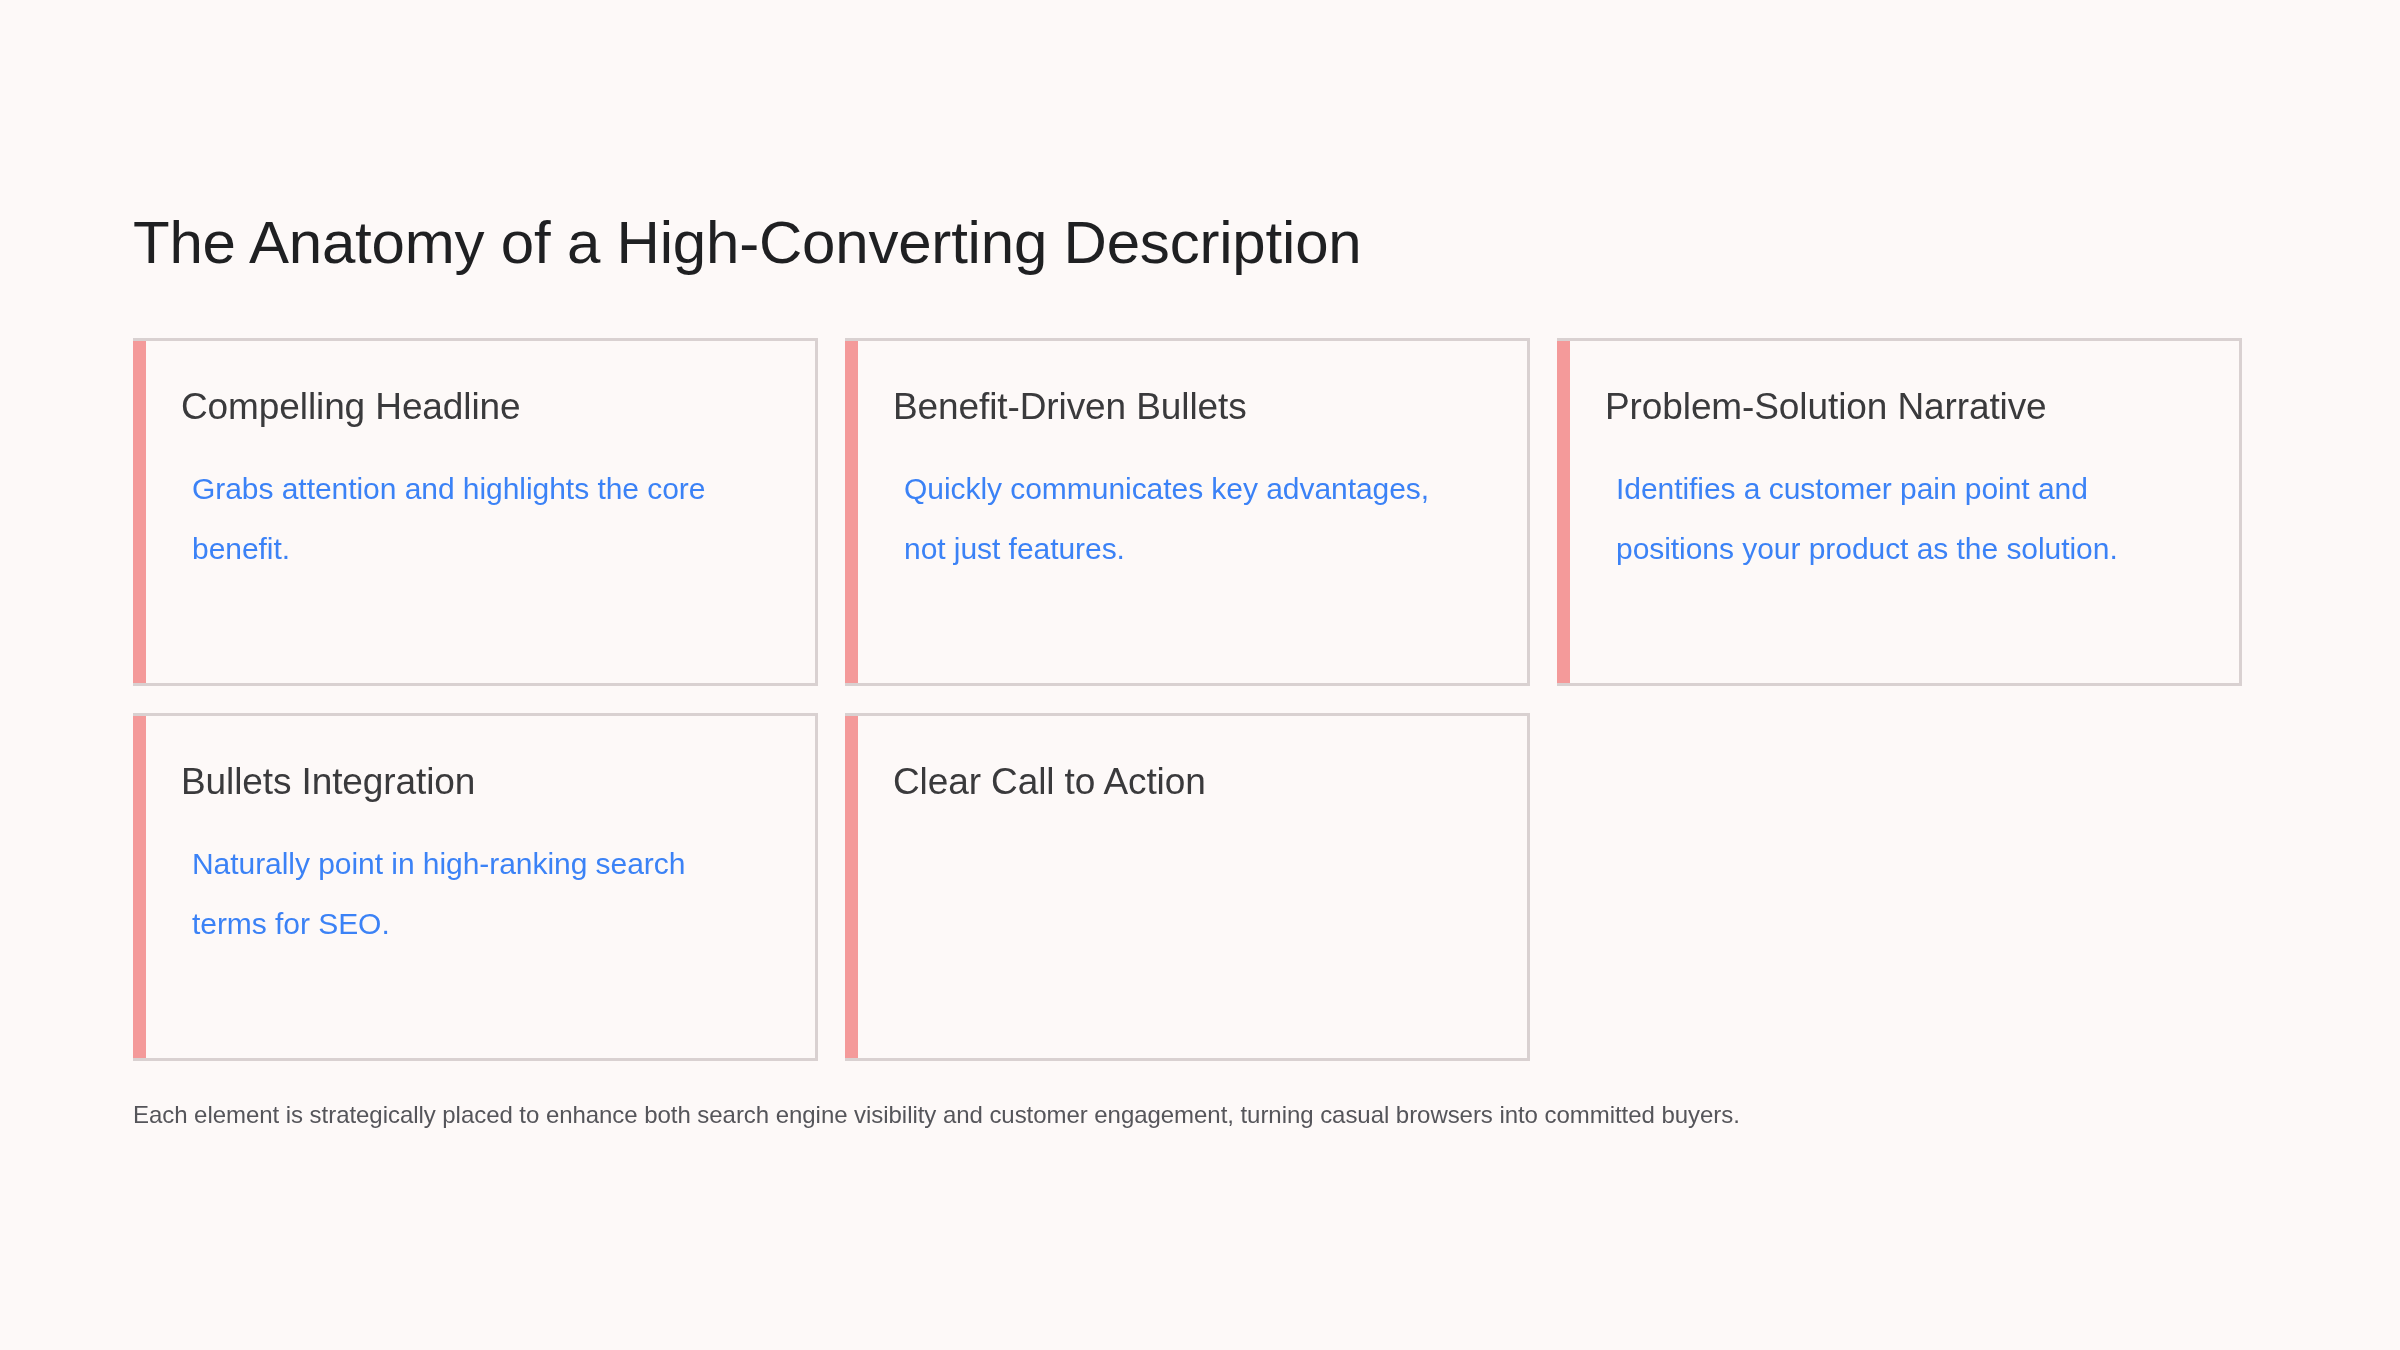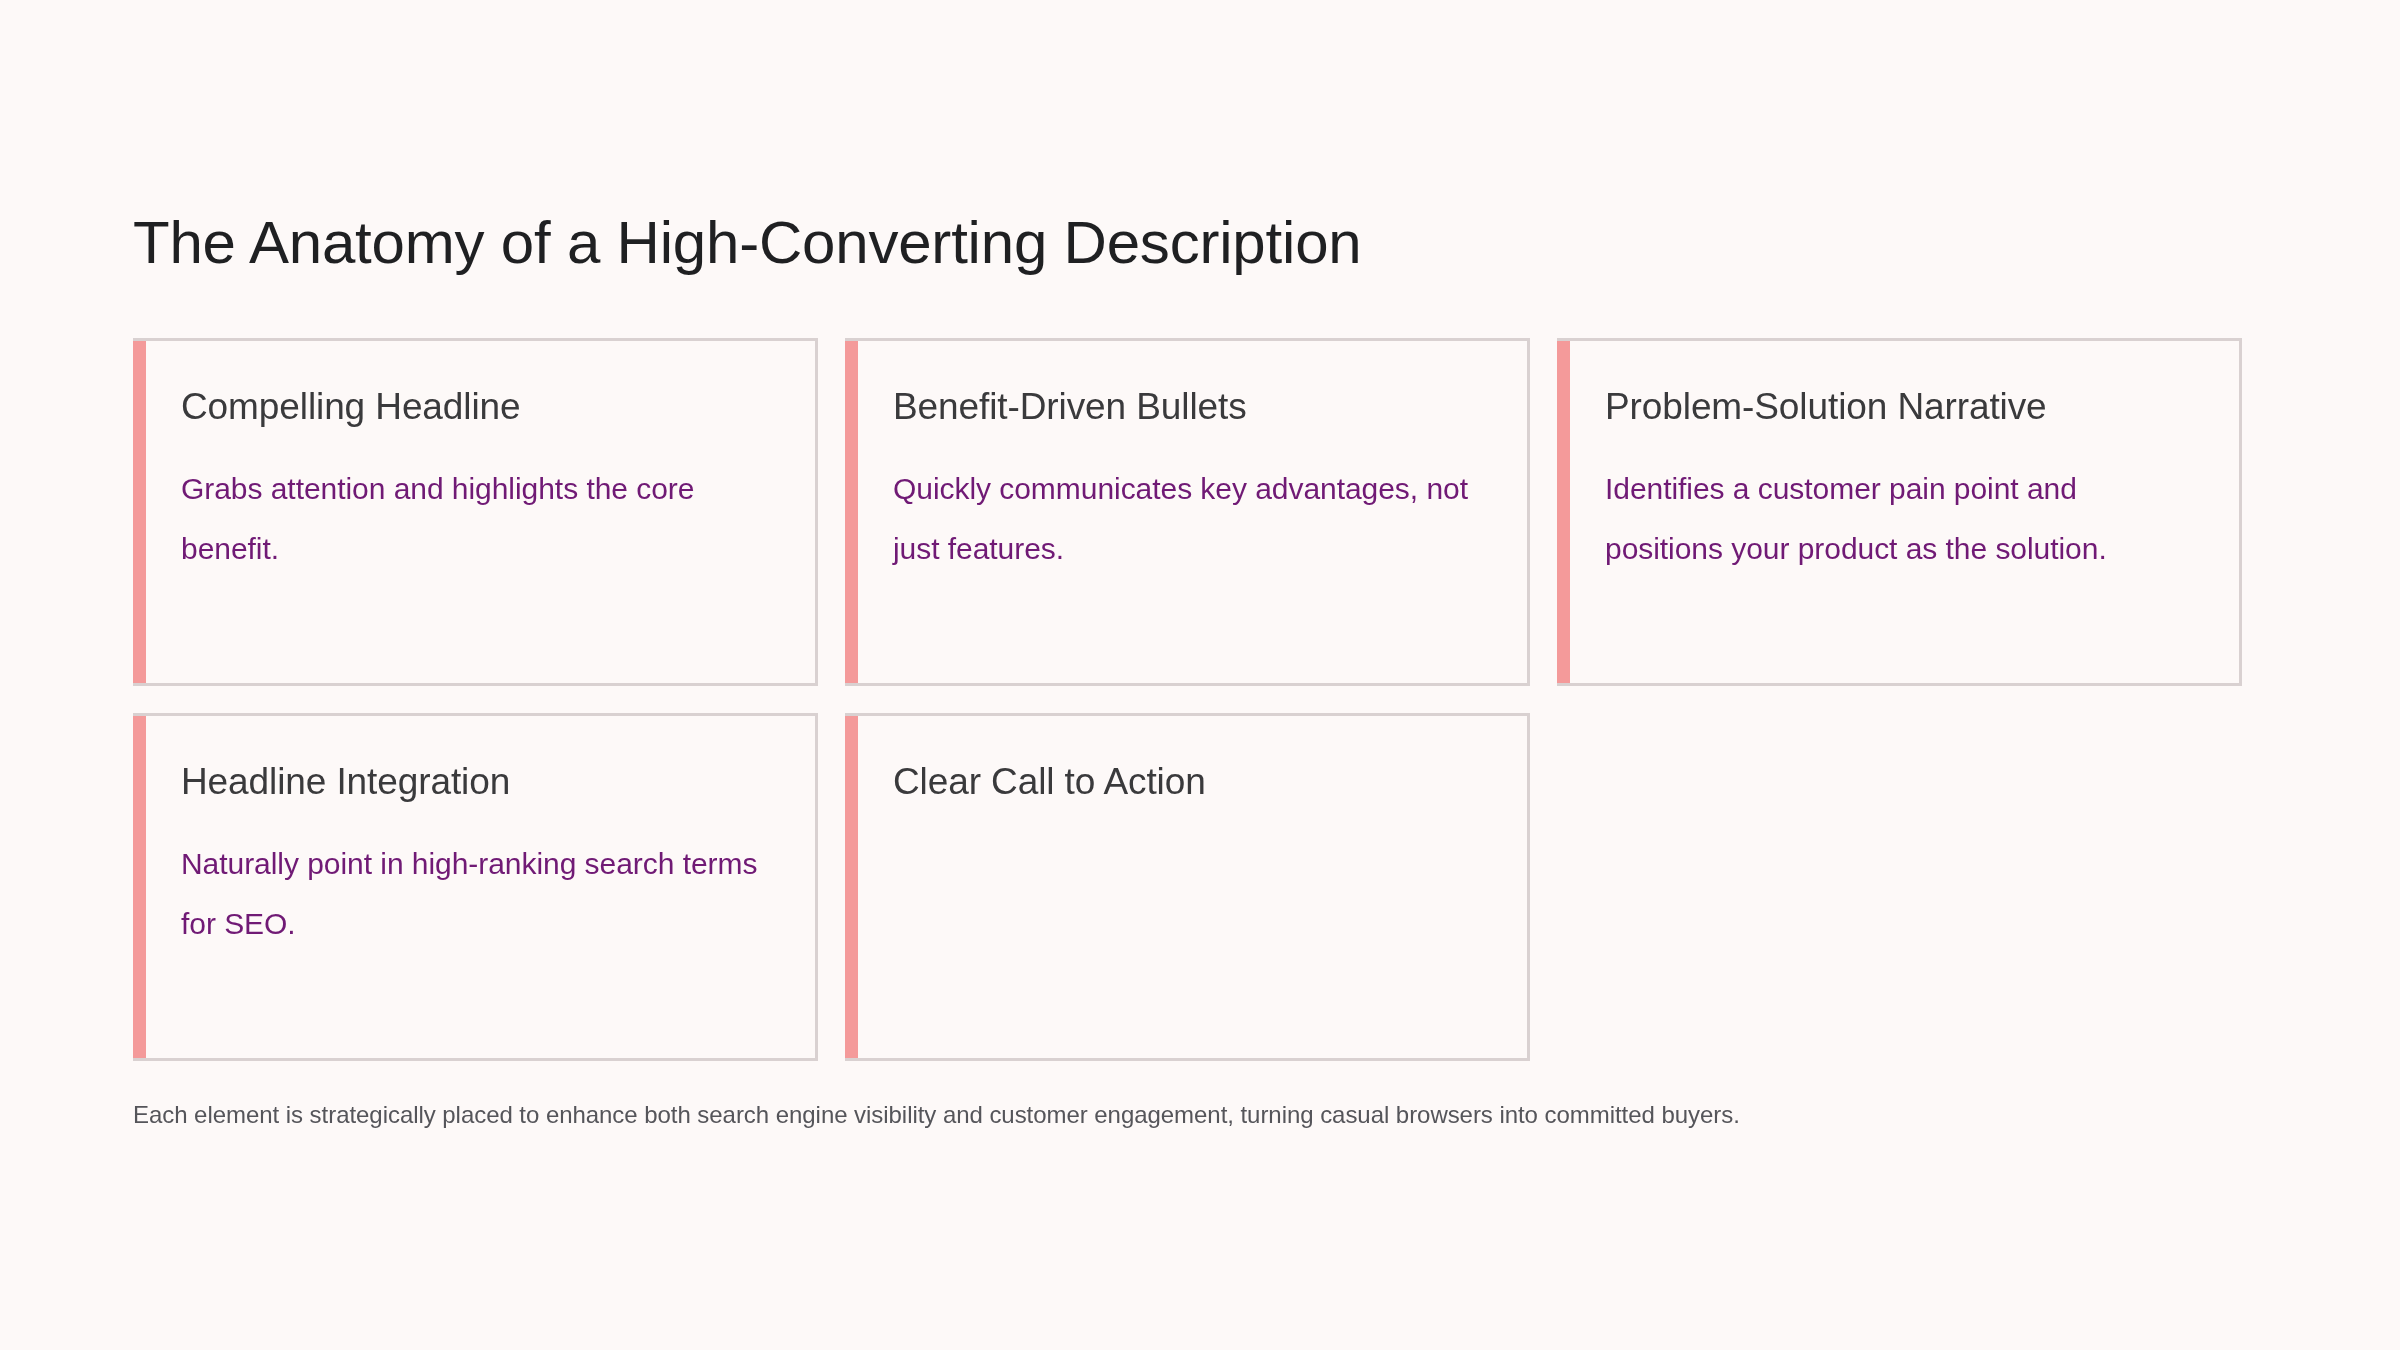--- a/index.html
+++ b/index.html
@@ -72,23 +72,23 @@
     font-weight: 400;
     color: #3A3A3C;
     line-height: 1.2;
     margin: 0 0 30px 0;
     letter-spacing: -0.1px;
   }
 
   .card-desc {
     font-size: 30px;
     font-weight: 400;
-    color: #701a75;
+    color: #3b82f6;
     line-height: 60px;
-    margin: 0;
+    margin: 11px;
     letter-spacing: -0.05px;
   }
 
   .footer-note {
     position: absolute;
     left: 133px;
     top: 1060px;
     width: 2070px;
     font-size: 24px;
     font-weight: 400;
@@ -119,21 +119,21 @@
     </div>
 
     <div class="card">
       <span class="card-accent"></span>
       <div class="card-title">Problem-Solution Narrative</div>
       <div class="card-desc">Identifies a customer pain point and positions your product as the solution.</div>
     </div>
 
     <div class="card">
       <span class="card-accent"></span>
-      <div class="card-title">Headline Integration</div>
+      <div class="card-title">Bullets Integration</div>
       <div class="card-desc">Naturally point in high-ranking search terms for SEO.</div>
     </div>
 
     <div class="card">
       <span class="card-accent"></span>
       <div class="card-title">Clear Call to Action</div>
     </div>
 
   </div>
 

